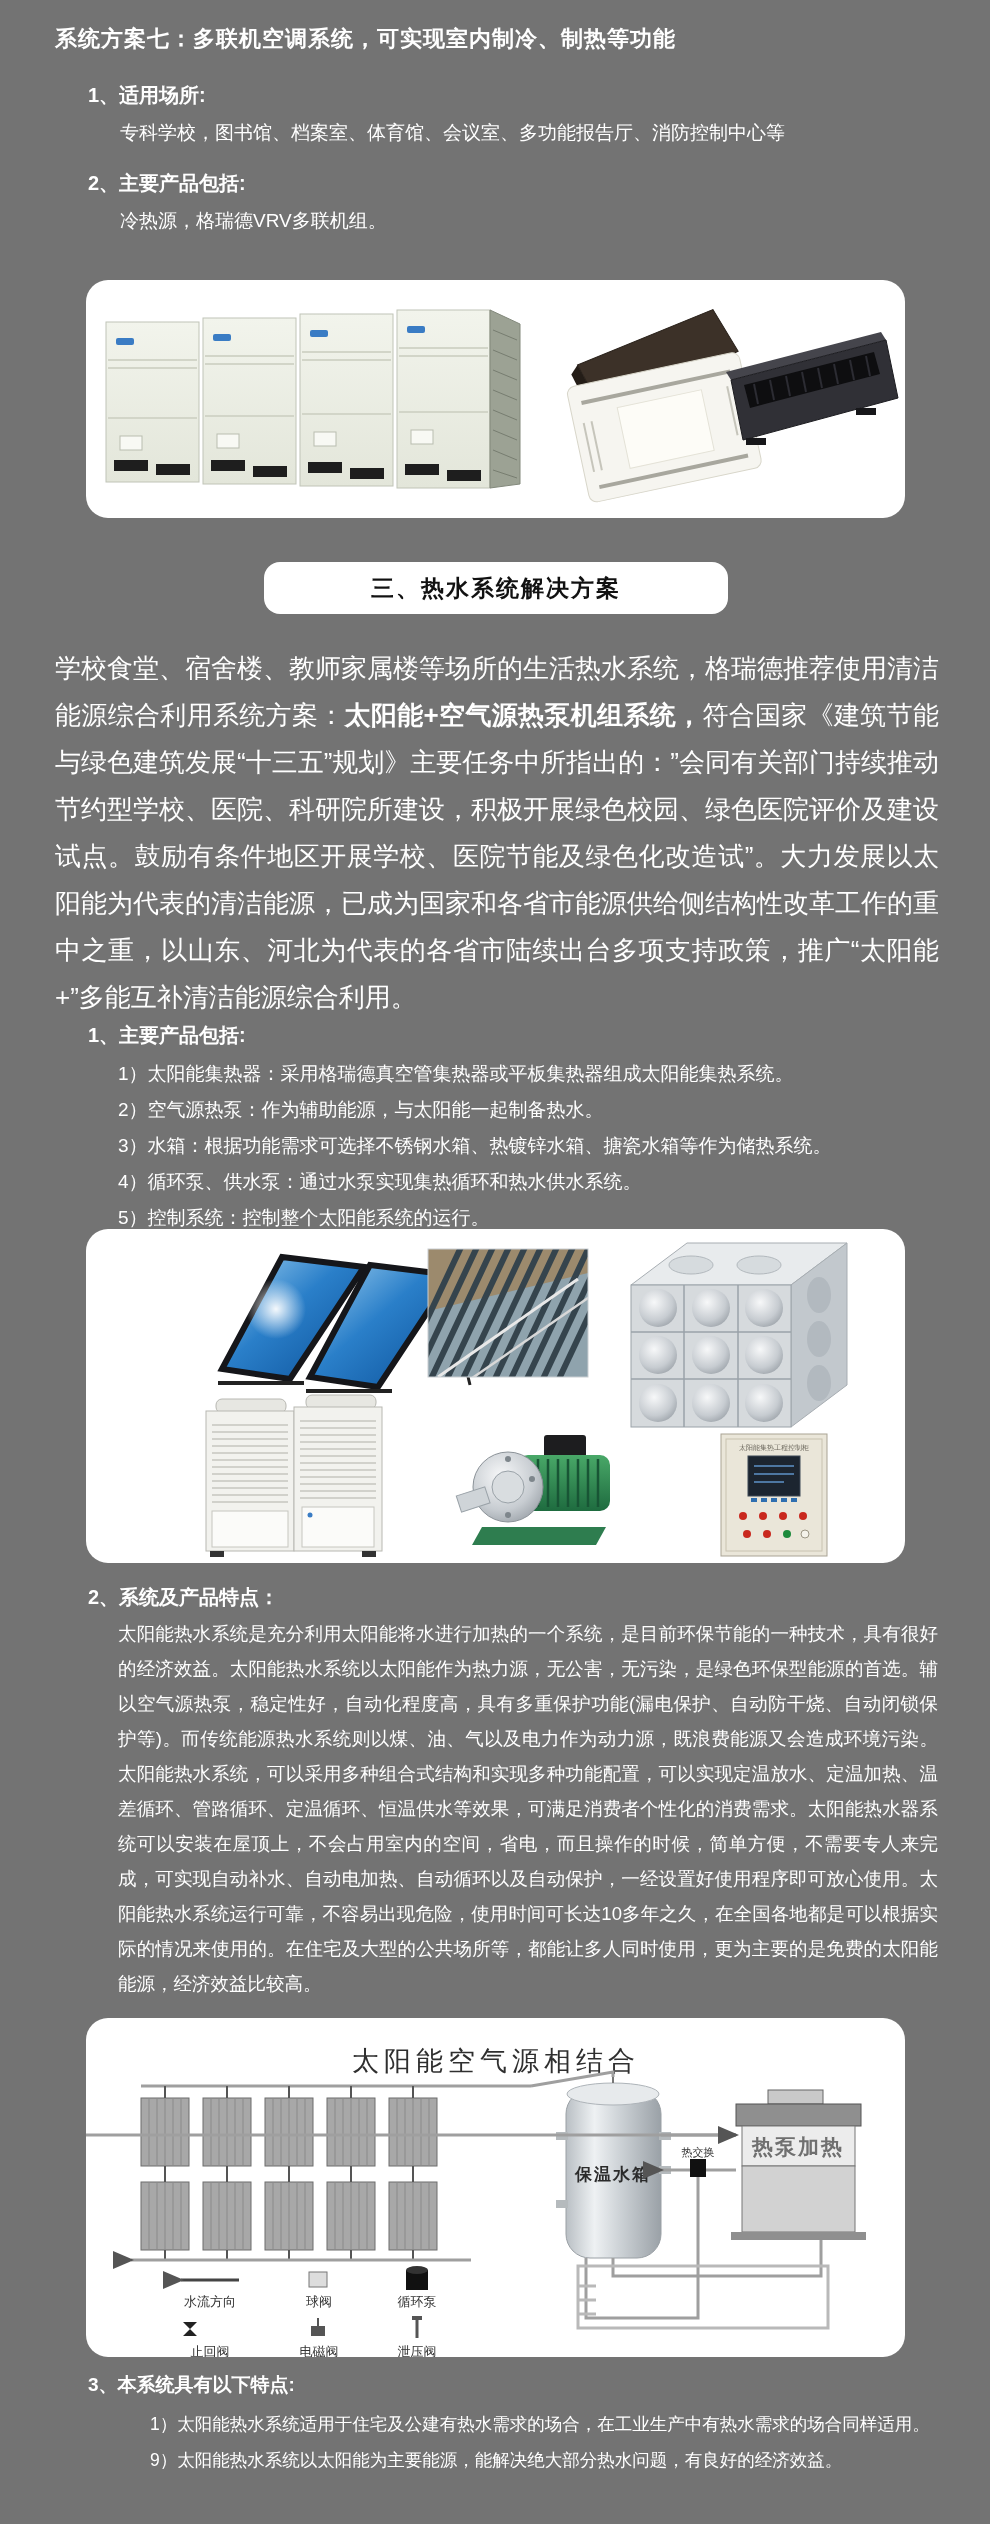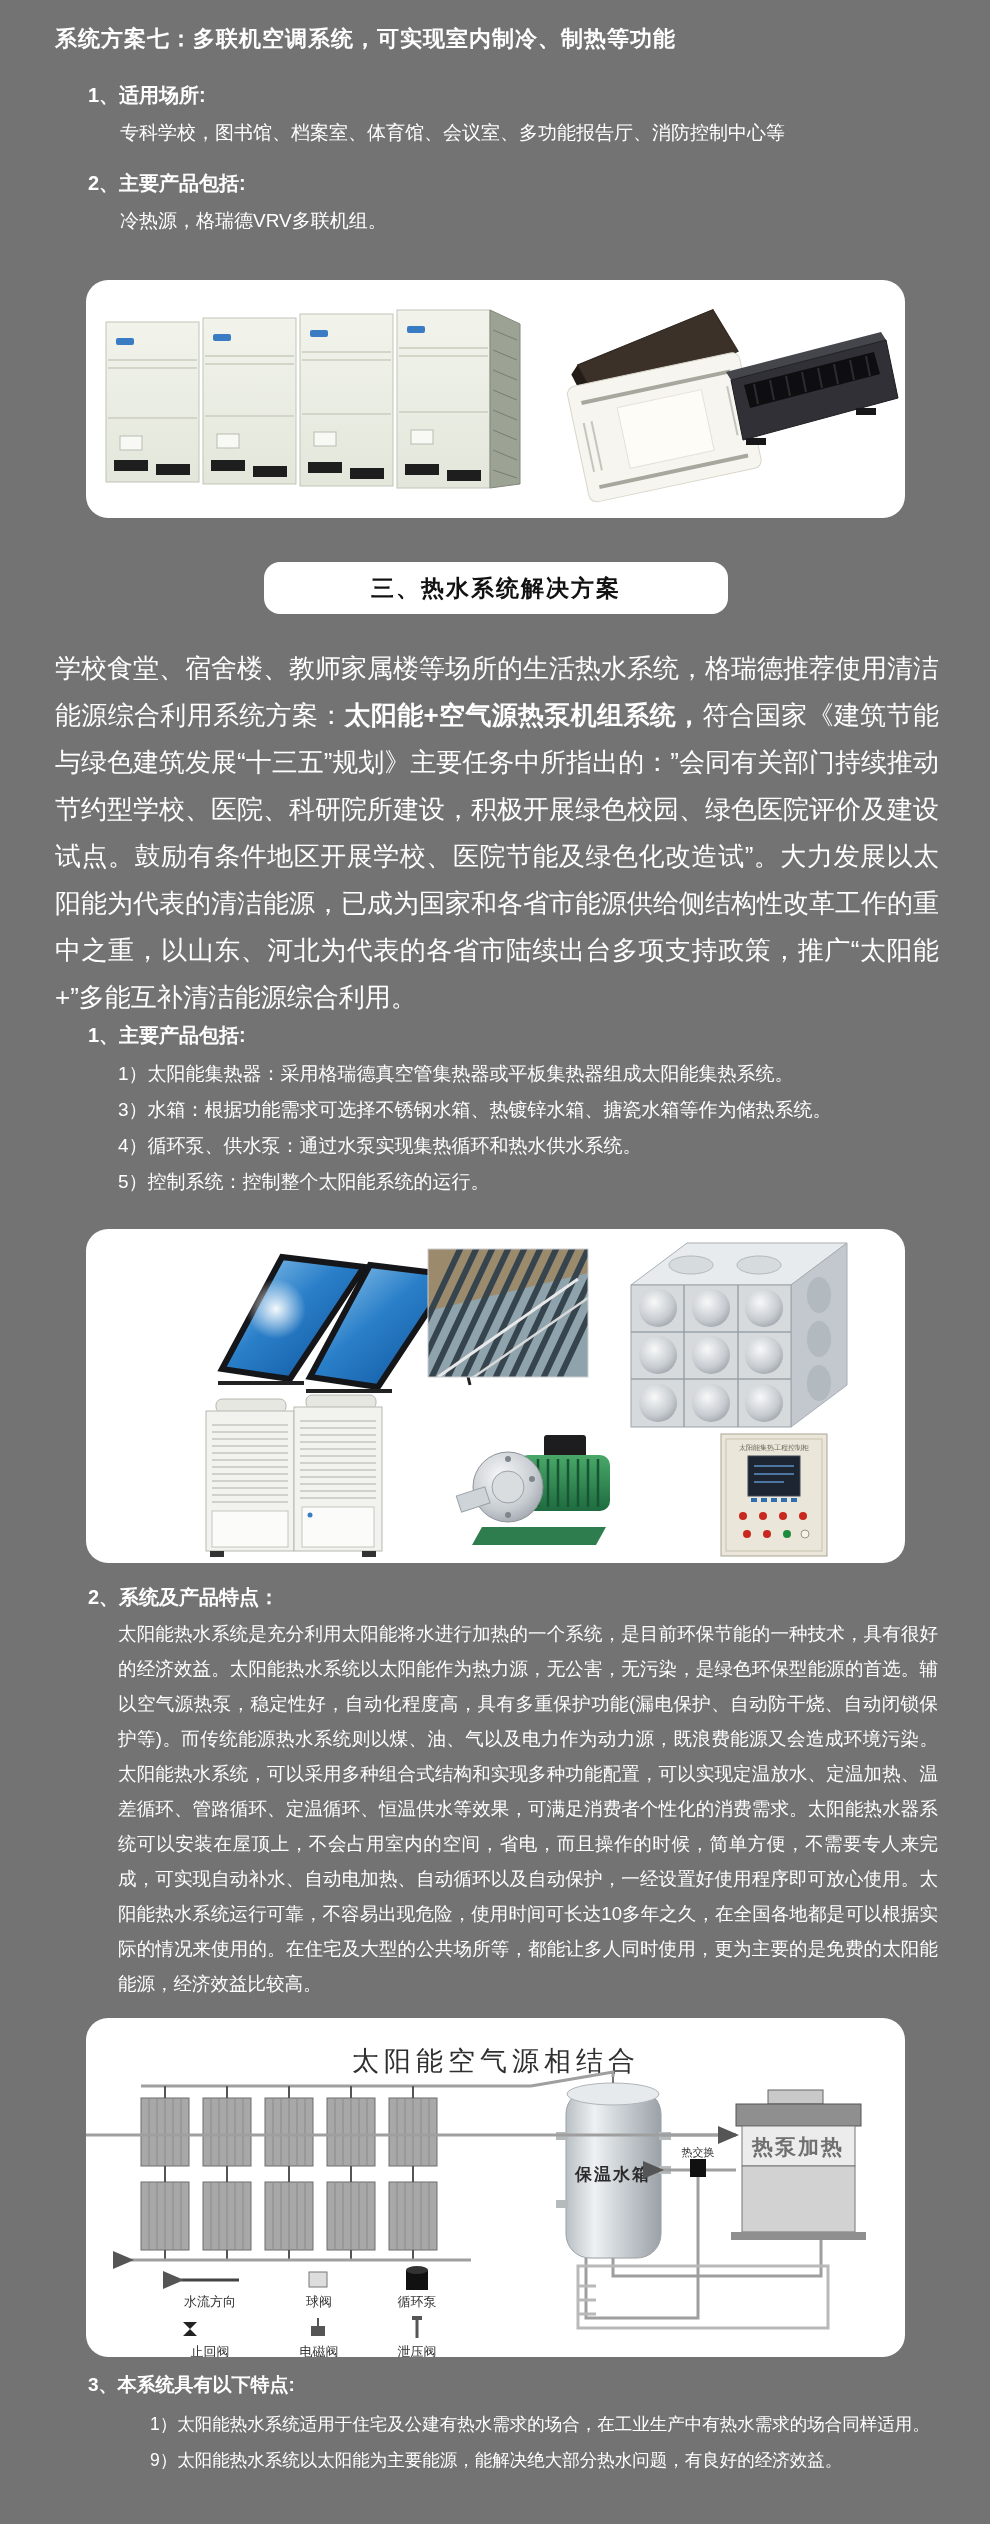--- a/index.html
+++ b/index.html
@@ -148,20 +148,21 @@
 
   <div class="header-box">
     <span>三、热水系统解决方案</span>
   </div>
 
   <p class="abs intro-para"><span>学校食堂、宿舍楼、教师家属楼等场所的生活热水系统，格瑞德推荐使用清洁能源综合利用系统方案：</span><span class="bd">太阳能+空气源热泵机组系统，</span><span>符合国家《建筑节能与绿色建筑发展“十三五”规划》主要任务中所指出的：”会同有关部门持续推动节约型学校、医院、科研院所建设，积极开展绿色校园、绿色医院评价及建设试点。鼓励有条件地区开展学校、医院节能及绿色化改造试”。大力发展以太阳能为代表的清洁能源，已成为国家和各省市能源供给侧结构性改革工作的重中之重，以山东、河北为代表的各省市陆续出台多项支持政策，推广“太阳能+”多能互补清洁能源综合利用。</span></p>
 
   <div class="abs mp-label">1、主要产品包括:</div>
   <div class="abs mp-items">
     <div>1）太阳能集热器：采用格瑞德真空管集热器或平板集热器组成太阳能集热系统。</div>
+    <div>2）空气源热泵：作为辅助能源，与太阳能一起制备热水。</div>
     <div>3）水箱：根据功能需求可选择不锈钢水箱、热镀锌水箱、搪瓷水箱等作为储热系统。</div>
     <div>4）循环泵、供水泵：通过水泵实现集热循环和热水供水系统。</div>
     <div>5）控制系统：控制整个太阳能系统的运行。</div>
   </div>
 
   <div class="panel panel2">
     <svg viewBox="0 0 819 334" width="819" height="334">
       <defs>
         <linearGradient id="blu" x1="0" y1="0" x2="1" y2="1">
           <stop offset="0" stop-color="#9fd0f0"></stop>

